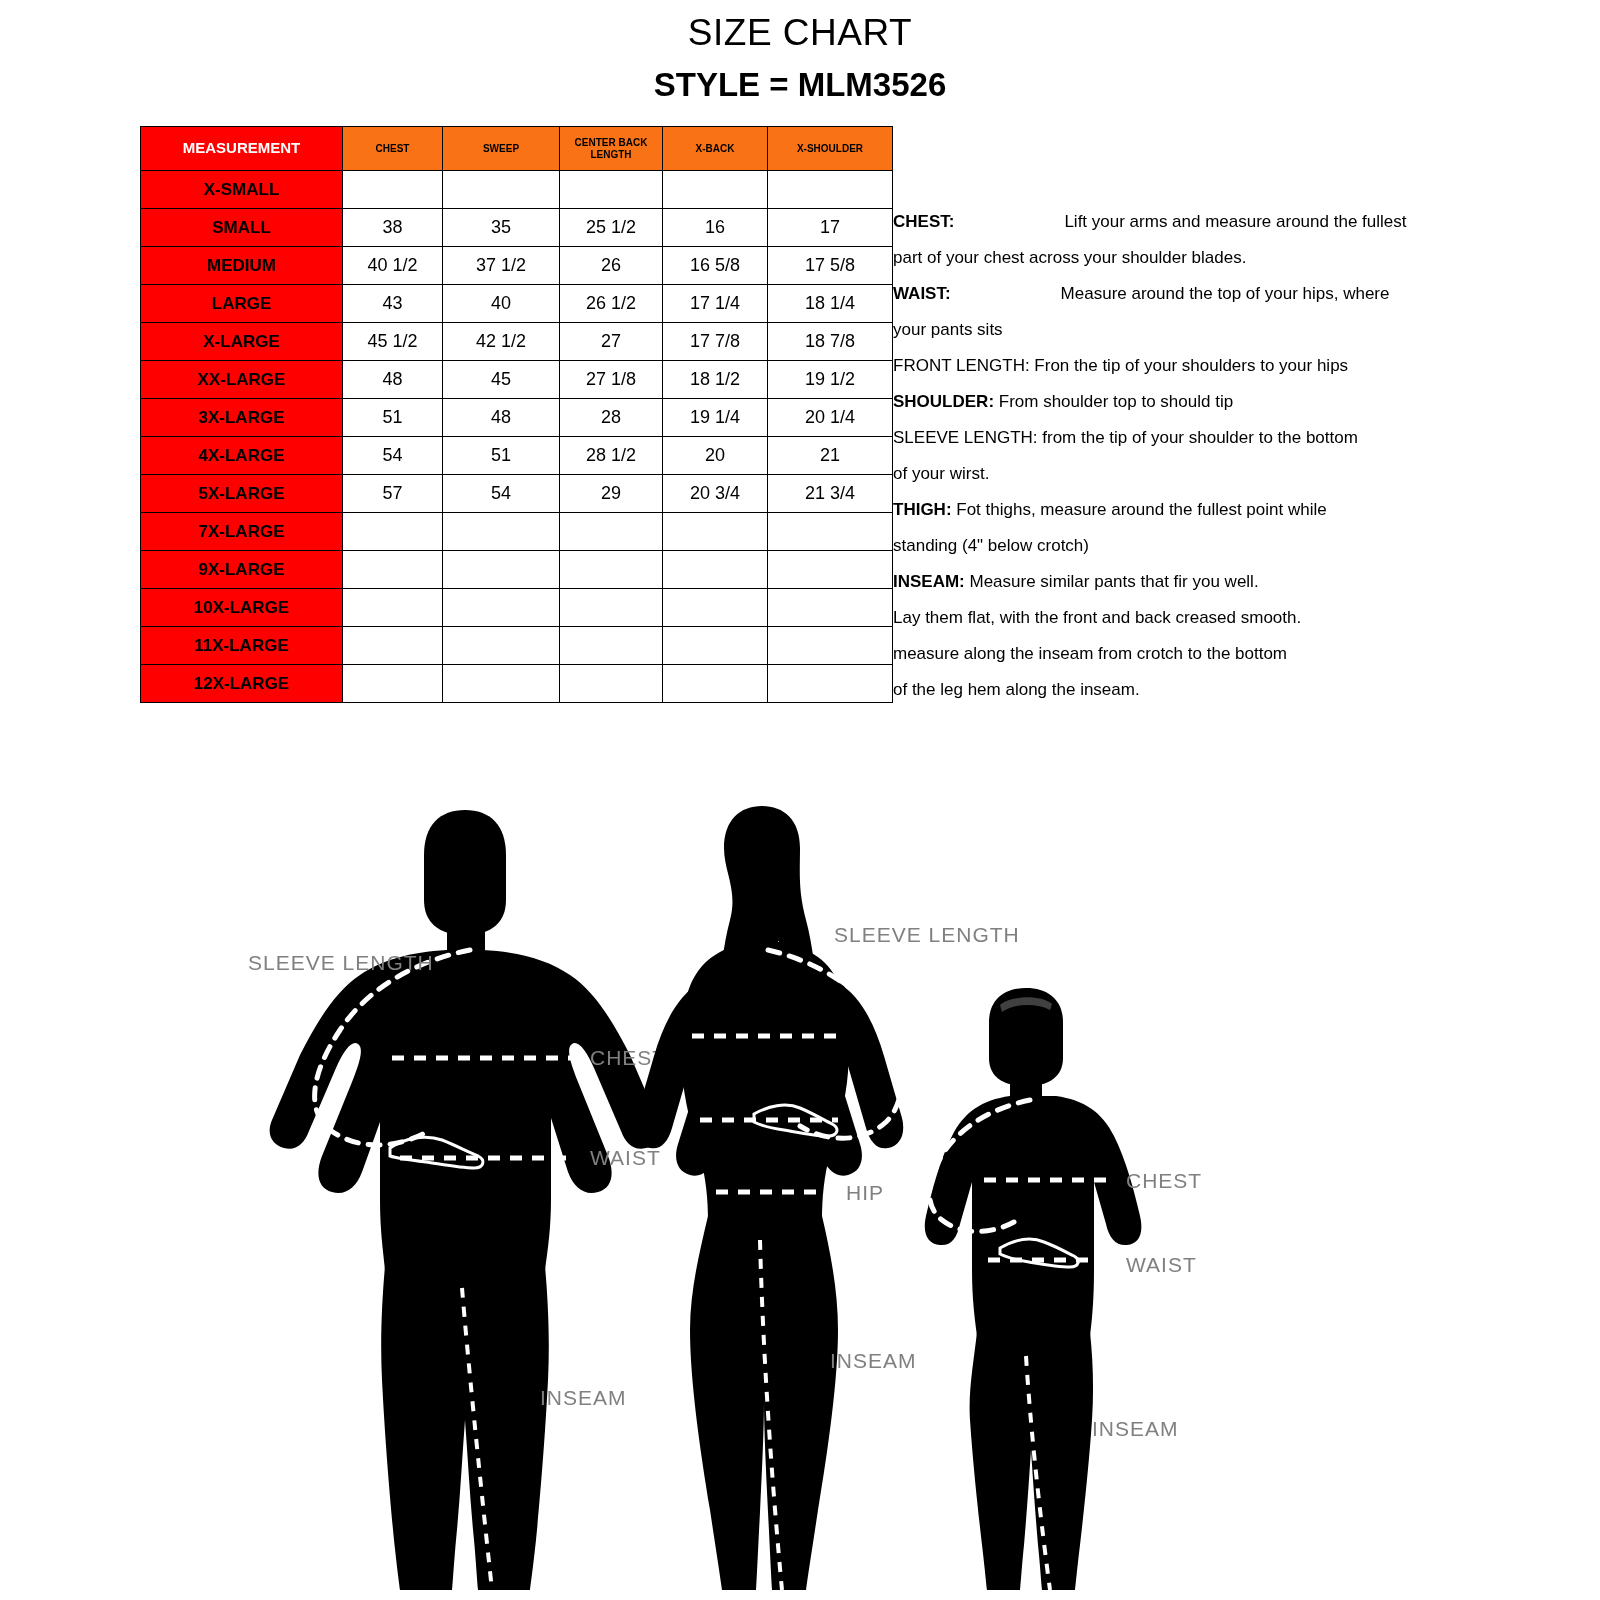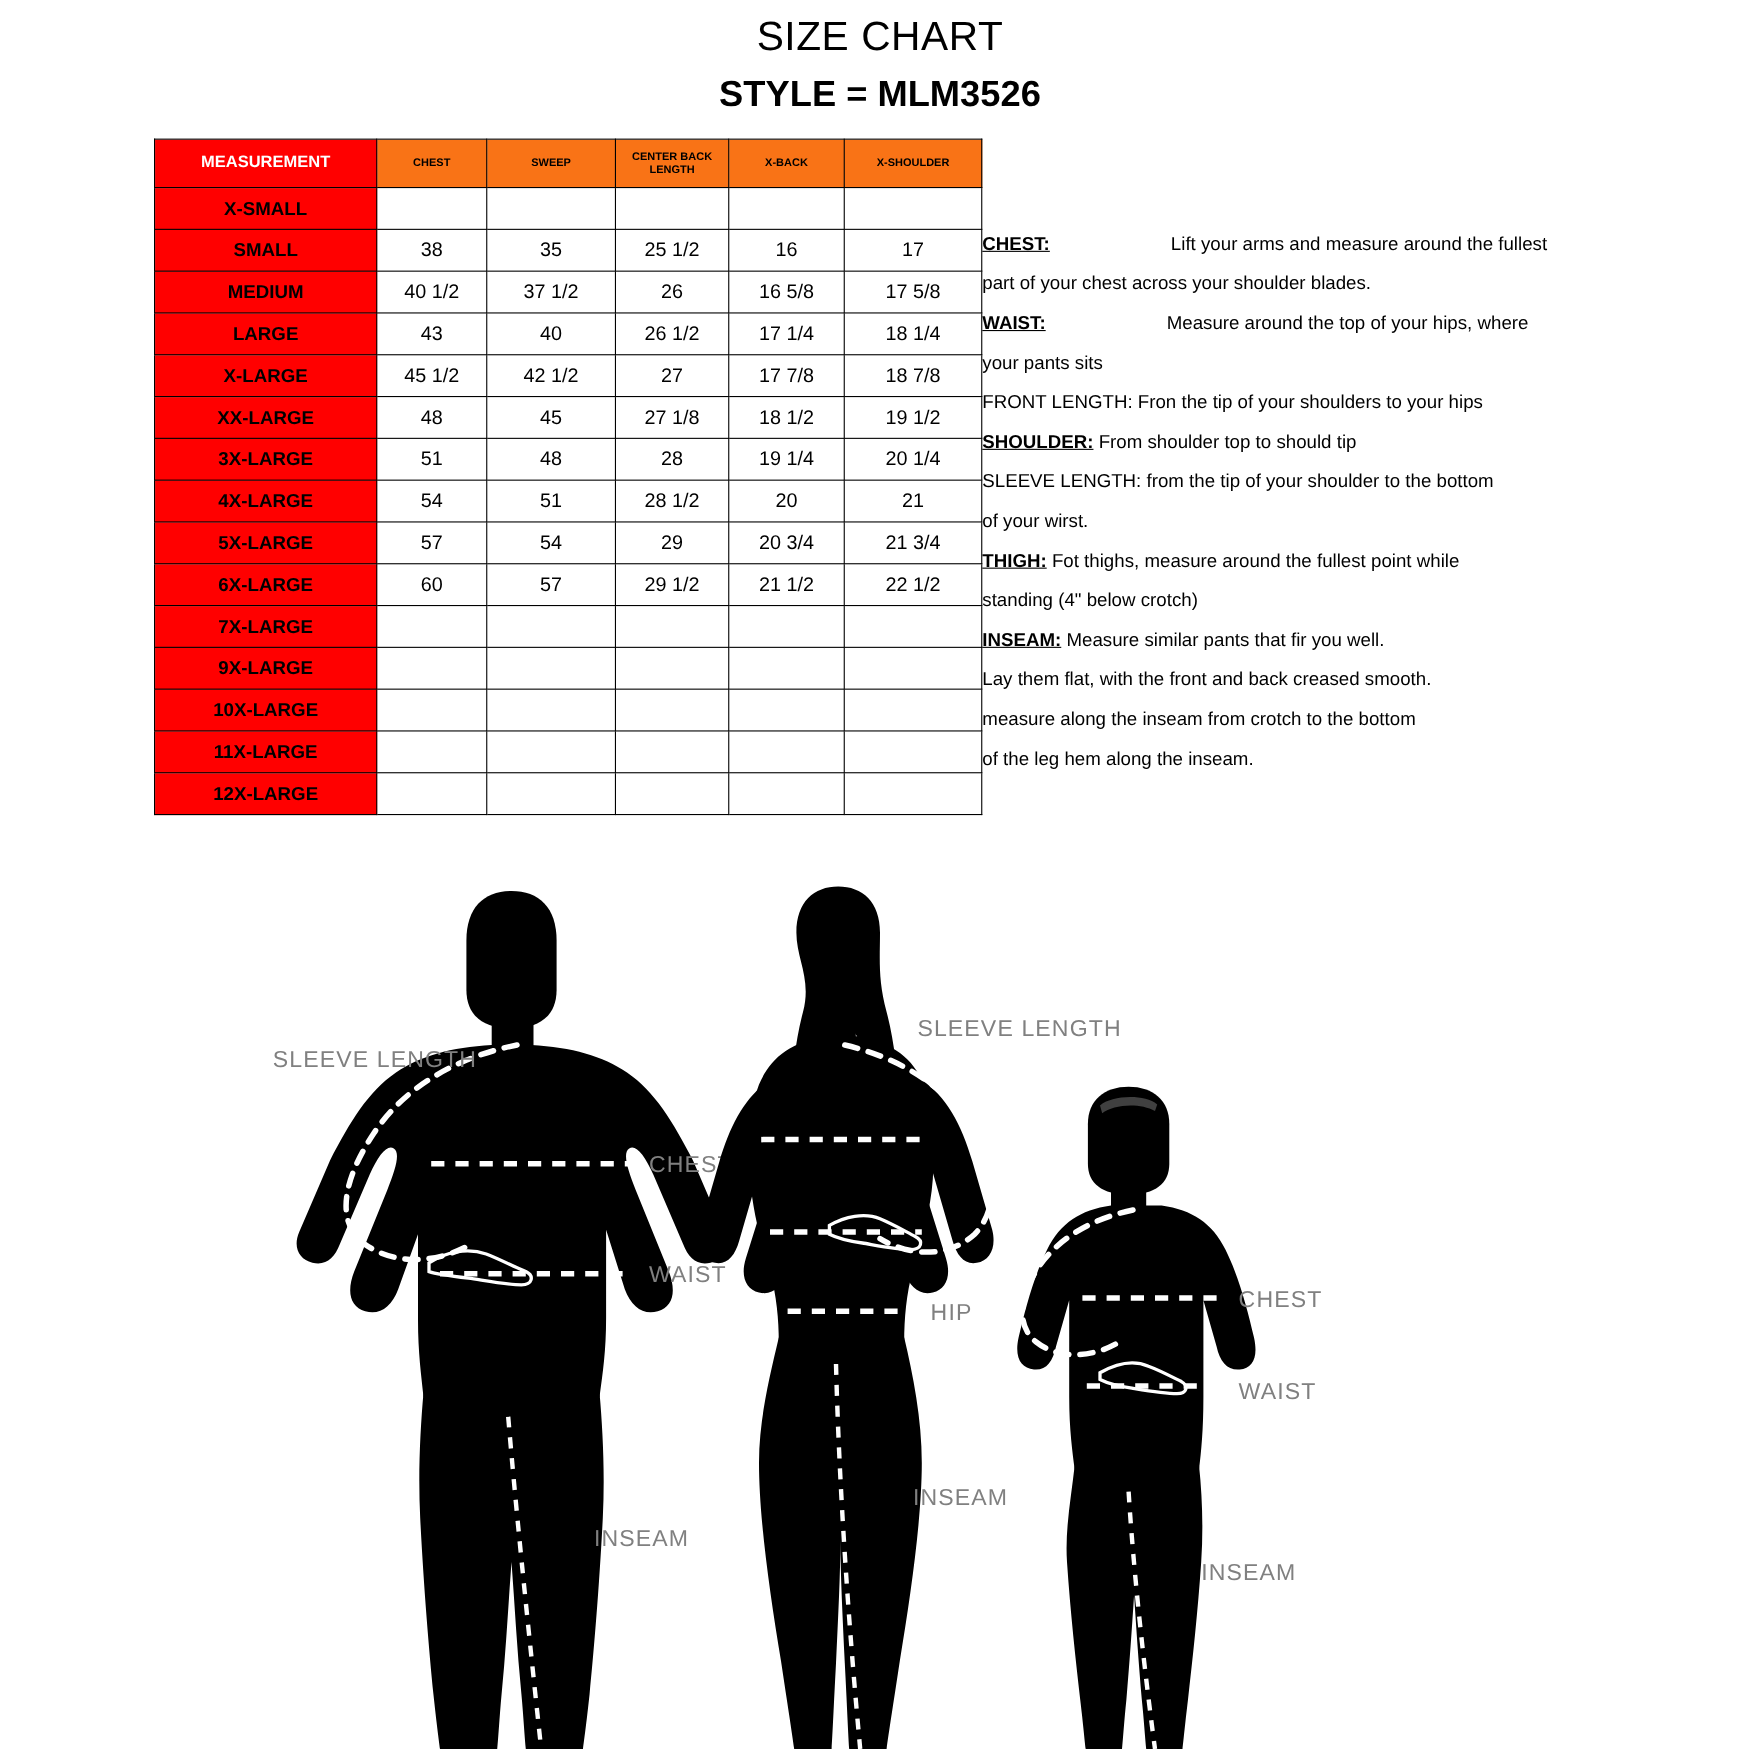--- a/index.html
+++ b/index.html
@@ -88,21 +88,20 @@
     top: 78px;
     width: 640px;
     font-size: 17px;
     line-height: 36px;
   }
   .notes .line {
     white-space: nowrap;
   }
   .notes .term {
     font-weight: bold;
-    text-decoration: underline;
     text-align: right;
   }
   .notes .gap {
     display: inline-block;
     width: 110px;
   }
   .figures {
     position: absolute;
     left: 0;
     top: 800px;
@@ -202,28 +201,20 @@
       </tr>
       <tr>
         <td class="size-label">5X-LARGE</td>
         <td class="val">57</td>
         <td class="val">54</td>
         <td class="val">29</td>
         <td class="val">20 3/4</td>
         <td class="val">21 3/4</td>
       </tr>
       <tr>
-        <td class="size-label">6X-LARGE</td>
-        <td class="val">60</td>
-        <td class="val">57</td>
-        <td class="val">29 1/2</td>
-        <td class="val">21 1/2</td>
-        <td class="val">22 1/2</td>
-      </tr>
-      <tr>
         <td class="size-label">7X-LARGE</td>
         <td class="val"></td>
         <td class="val"></td>
         <td class="val"></td>
         <td class="val"></td>
         <td class="val"></td>
       </tr>
       <tr>
         <td class="size-label">9X-LARGE</td>
         <td class="val"></td>

